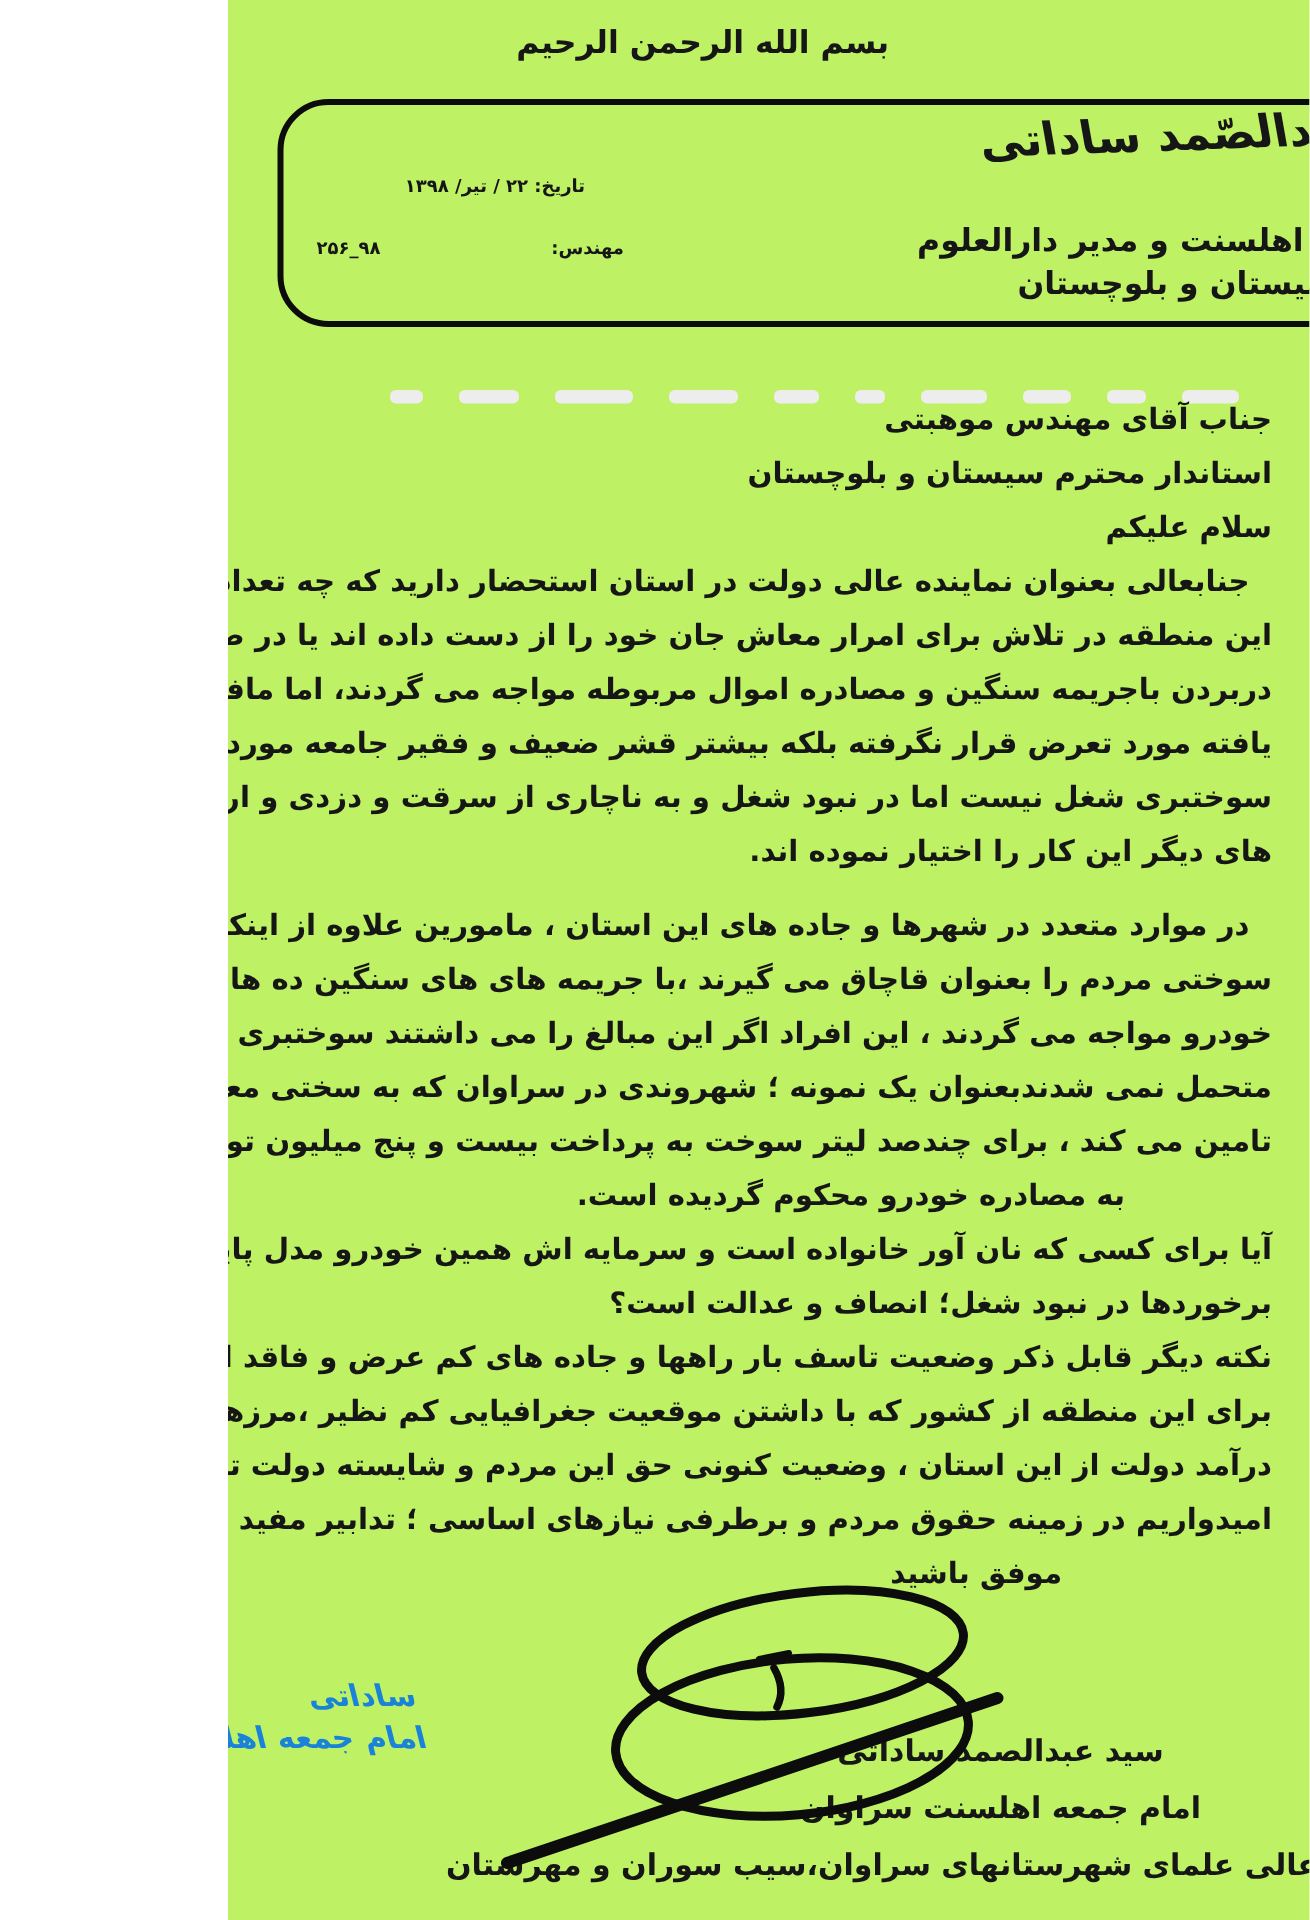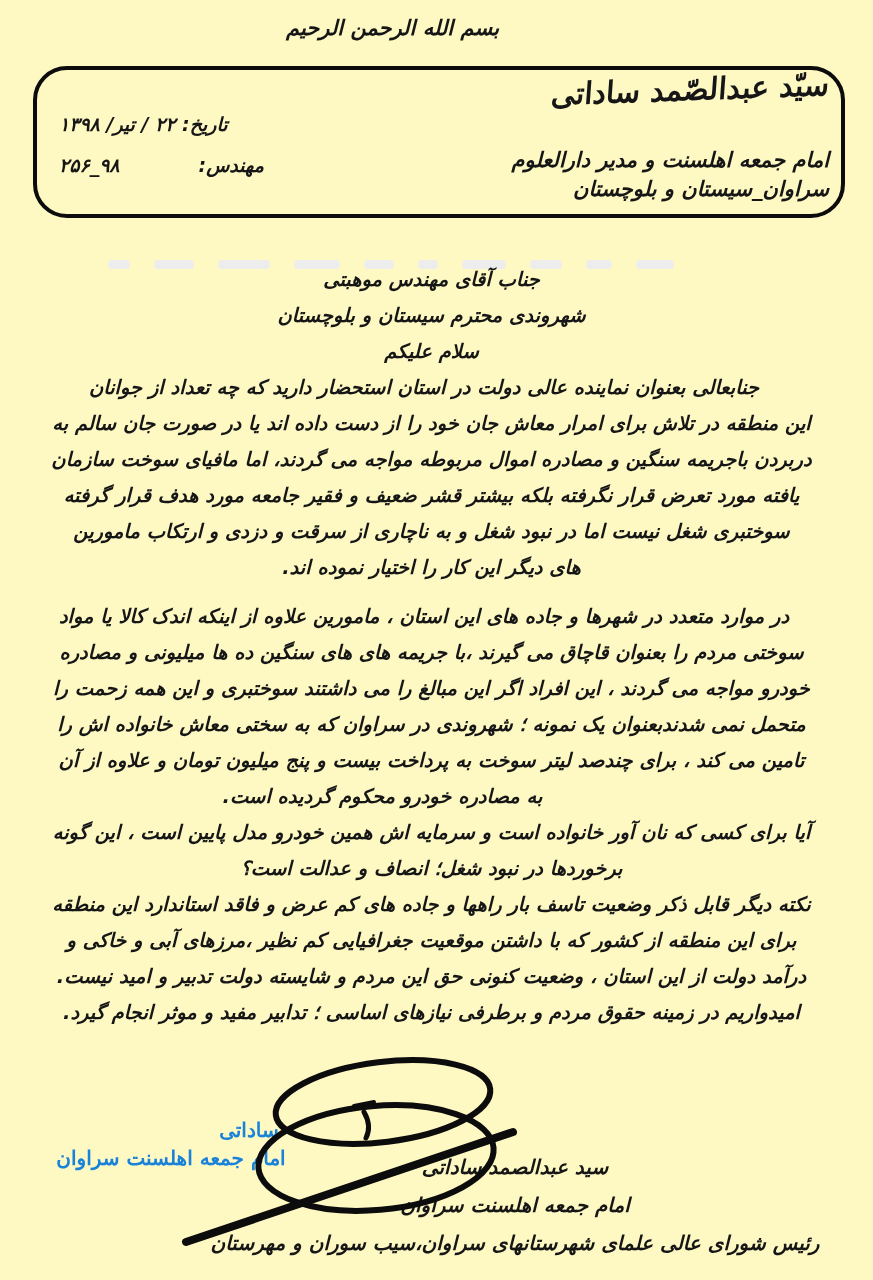--- a/index.html
+++ b/index.html
@@ -1,19 +1,19 @@
 <!DOCTYPE html>
 <html lang="fa" dir="rtl"><head>
 <meta charset="utf-8">
 <style>
   html,body{margin:0;padding:0;background:#ffffff;}
   .page{
-    position:relative; width:873px; height:1280px; background:#fef9c3;
+    position:relative; width:721px; height:1280px; background:#bef264;
     font-family:"DejaVu Sans",sans-serif; font-weight:bold; color:#161616;
-    overflow:hidden; direction:rtl;font-style:italic;
+    overflow:hidden; direction:rtl;
   }
   
   .bismillah{
     position:absolute; top:16px; left:0; width:100%; text-align:center;
     font-size:21px; transform:translateX(-44px);
   }
   
   .lh-box{
     position:absolute; left:33px; top:66px; width:804px; height:144px;
     border:4px solid #0c0c0c; border-radius:34px;
@@ -23,32 +23,32 @@
     font-family:"DejaVu Sans",sans-serif;
     transform:skewX(8deg) rotate(-2deg);
     letter-spacing:1px; white-space:nowrap;
   }
   .lh-title{
     position:absolute; right:12px; top:76px; text-align:right;
     font-size:21px; line-height:29px;
   }
   .lh-meta{
     position:absolute; left:22px; top:34px; width:238px;
-    font-size:19px; line-height:41px; text-align:left; direction:rtl;
+    font-size:12px; line-height:41px; text-align:center; direction:rtl;
   }
   .meta-row2{display:flex; justify-content:space-between; width:205px; margin-right:33px;}
   
   .redact{position:absolute; top:260px; left:108px; display:flex; gap:24px; align-items:center;}
   .redact span{display:block; height:9px; background:#ededed; border-radius:4px;}
   
   .body{
     position:absolute; top:262px; right:25px; left:15px;
     text-align:right; direction:rtl; font-size:19.5px;
   }
-  .line{line-height:36px; white-space:nowrap;text-align:center;}
+  .line{line-height:36px; white-space:nowrap;}
   .gap{height:13px;}
   .indent{margin-right:15px;}
   .pull85{margin-right:98px;}
   .pull210{}
   .closing{margin-right:140px; line-height:36px;}
   
   .stamp{
     position:absolute; top:1116px; right:593px; text-align:right; direction:rtl;
     color:#1a82d9; font-size:20px; line-height:28px;
     transform:skewX(14deg); white-space:nowrap;
@@ -90,41 +90,42 @@
       <span style="width:20px"></span>
       <span style="width:30px"></span>
     <span style="width:46px"></span>
       <span style="width:52px"></span>
       <span style="width:40px"></span>
     <span style="width:22px"></span>
   </div>
 
   <div class="body">
     <div class="line">جناب آقای مهندس موهبتی</div>
-    <div class="line">شهروندی محترم سیستان و بلوچستان</div>
+    <div class="line">استاندار محترم سیستان و بلوچستان</div>
     <div class="line">سلام علیکم</div>
     <div class="line indent">جنابعالی بعنوان نماینده عالی دولت در استان استحضار دارید که چه تعداد از جوانان</div>
     <div class="line">این منطقه در تلاش برای امرار معاش جان خود را از دست داده اند یا در صورت جان سالم به</div>
     <div class="line">دربردن باجریمه سنگین و مصادره اموال مربوطه مواجه می گردند، اما مافیای سوخت سازمان</div>
     <div class="line">یافته مورد تعرض قرار نگرفته بلکه بیشتر قشر ضعیف و فقیر جامعه مورد هدف قرار گرفته</div>
     <div class="line">سوختبری شغل نیست اما در نبود شغل و به ناچاری از سرقت و دزدی و ارتکاب مامورین</div>
     <div class="line">های دیگر این کار را اختیار نموده اند.</div>
     <div class="gap"></div>
     <div class="line indent">در موارد متعدد در شهرها و جاده های این استان ، مامورین علاوه از اینکه اندک کالا یا مواد</div>
     <div class="line">سوختی مردم را بعنوان قاچاق می گیرند ،با جریمه های های سنگین ده ها میلیونی و مصادره</div>
     <div class="line">خودرو مواجه می گردند ، این افراد اگر این مبالغ را می داشتند سوختبری و این همه زحمت را</div>
     <div class="line">متحمل نمی شدندبعنوان یک نمونه ؛ شهروندی در سراوان که به سختی معاش خانواده اش را</div>
     <div class="line">تامین می کند ، برای چندصد لیتر سوخت به پرداخت بیست و پنج میلیون تومان و علاوه از آن</div>
     <div class="line pull85">به مصادره خودرو محکوم گردیده است.</div>
     <div class="line">آیا برای کسی که نان آور خانواده است و سرمایه اش همین خودرو مدل پایین است ، این گونه</div>
     <div class="line pull210">برخوردها در نبود شغل؛ انصاف و عدالت است؟</div>
     <div class="line">نکته دیگر قابل ذکر وضعیت تاسف بار راهها و جاده های کم عرض و فاقد استاندارد این منطقه</div>
     <div class="line">برای این منطقه از کشور که با داشتن موقعیت جغرافیایی کم نظیر ،مرزهای آبی و خاکی و</div>
     <div class="line">درآمد دولت از این استان ، وضعیت کنونی حق این مردم و شایسته دولت تدبیر و امید نیست.</div>
     <div class="line">امیدواریم در زمینه حقوق مردم و برطرفی نیازهای اساسی ؛ تدابیر مفید و موثر انجام گیرد.</div>
+    <div class="line closing">موفق باشید</div>
   </div>
 
   <div class="stamp">
     <div>ساداتی</div>
     <div>امام جمعه اهلسنت سراوان</div>
   </div>
 
   <svg class="sig-svg" width="400" height="205" viewBox="0 0 400 205" fill="none">
     <ellipse cx="215" cy="52" rx="108" ry="40" transform="rotate(-7 215 52)" stroke="#0c0c0c" stroke-width="6" fill="none"></ellipse>
     <ellipse cx="208" cy="108" rx="118" ry="52" transform="rotate(-5 208 108)" stroke="#0c0c0c" stroke-width="6" fill="none"></ellipse>

